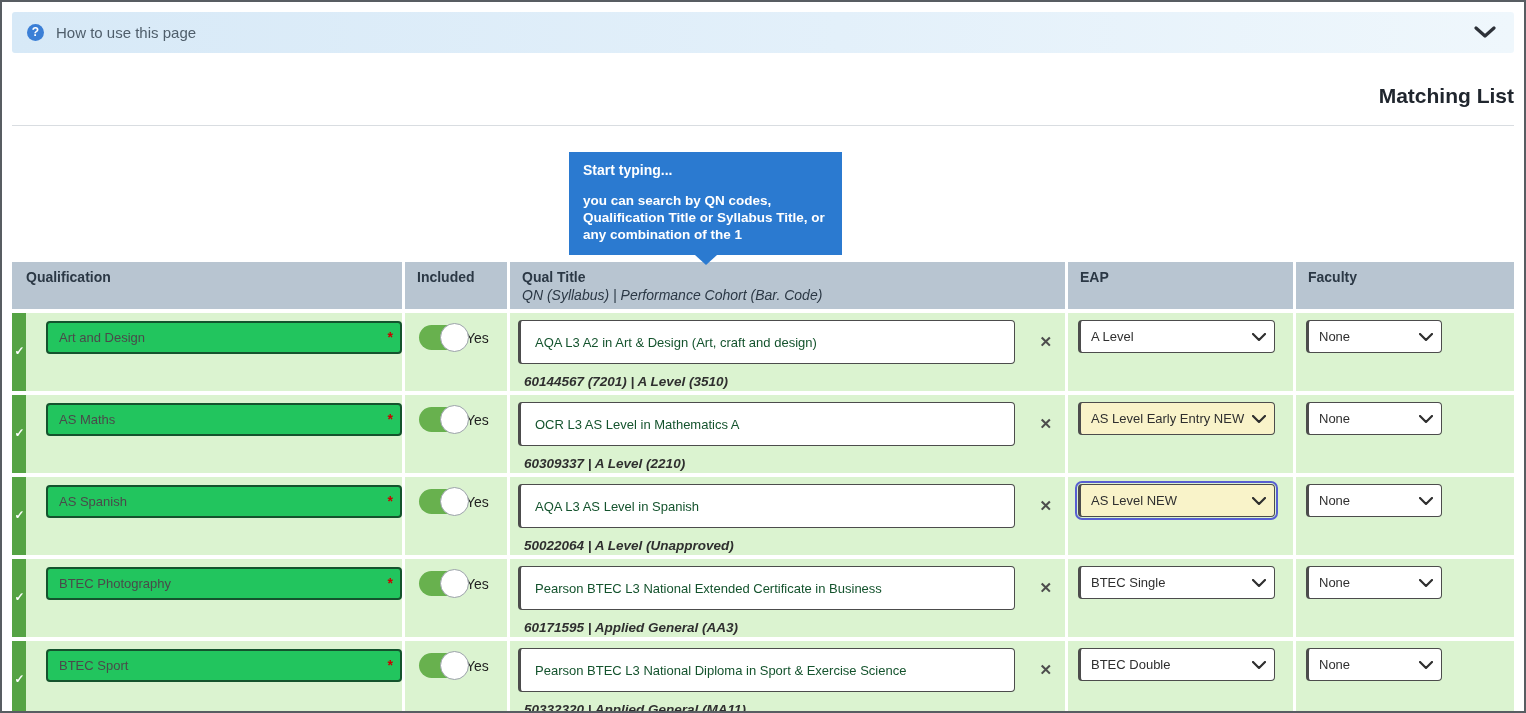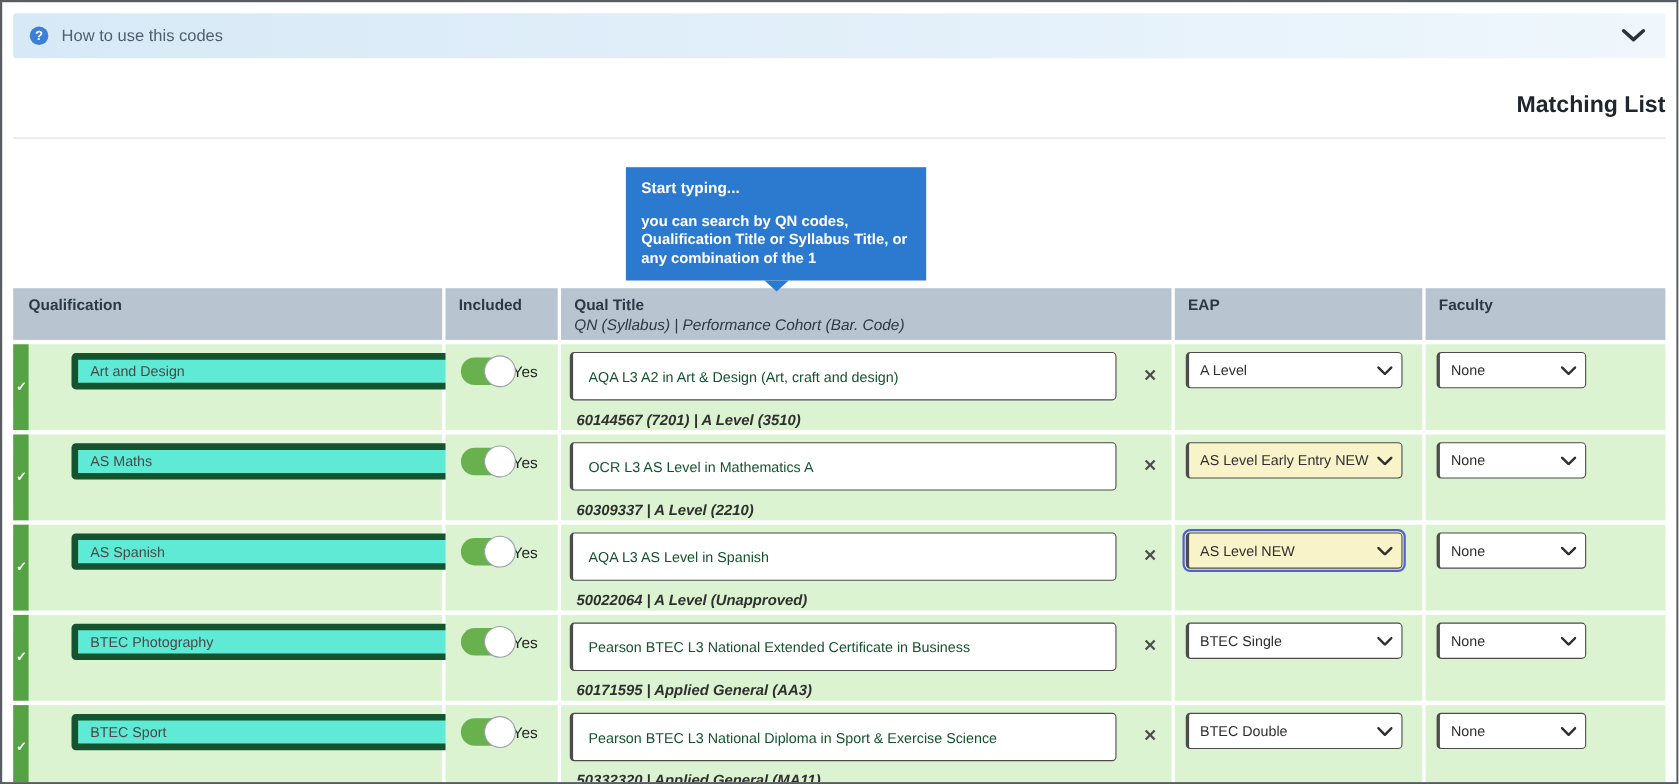--- a/index.html
+++ b/index.html
@@ -55,24 +55,23 @@
   .td.qual-cell::before {
     content: ""; position: absolute; left: 0; top: 0; bottom: 0; width: 14px;
     background: #55a344;
   }
   .row-check {
     position: absolute; left: 1px; top: 50%; margin-top: -8px; width: 13px;
     color: #fff; font-size: 12px; font-weight: bold; text-align: center; z-index: 1;
   }
   .input-wrap { position: relative; width: 238px; }
   .qual-input {
-    width: 100%; height: 33px; border: 6px solid #14532d; border-radius: 4px;
-    padding: 0 22px 0 11px; font-size: 13px; color: #4a4a4a; background: #5eead4;
+    width: 100%; height: 33px; border: 2px solid #14532d; border-radius: 4px;
+    padding: 0 22px 0 11px; font-size: 13px; color: #4a4a4a; background: #22c55e;
     font-family: "Liberation Sans", sans-serif;
-    margin-left: 19px;
   }
   .req-star {
     position: absolute; right: 9px; top: 50%; margin-top: -8px;
     color: #cc0000; font-size: 14px; font-weight: bold;
   }
   .td.incl-cell { padding: 10px 0 0 14px; display: flex; align-items: flex-start; }
   .toggle {
     position: relative; width: 47px; height: 25px; border-radius: 13px;
     background: #68b14e; margin-top: 2px; cursor: pointer; flex: 0 0 auto;
   }
@@ -112,21 +111,21 @@
     display: flex;
   }
 </style>
 </head>
 <body>
 
 <div class="page">
 
   <div class="banner">
     <span class="help-icon">?</span>
-    <span class="banner-label">How to use this codes</span>
+    <span class="banner-label">How to use this page</span>
     <span class="banner-chevron">
       <svg width="22" height="13" viewBox="0 0 22 13">
           <path d="M2 2l9 8 9-8" stroke="#2d3138" stroke-width="3.2" fill="none" stroke-linecap="round" stroke-linejoin="round"></path>
         </svg>
     </span>
   </div>
 
   <div class="page-title">Matching List</div>
   <hr class="rule">
 

